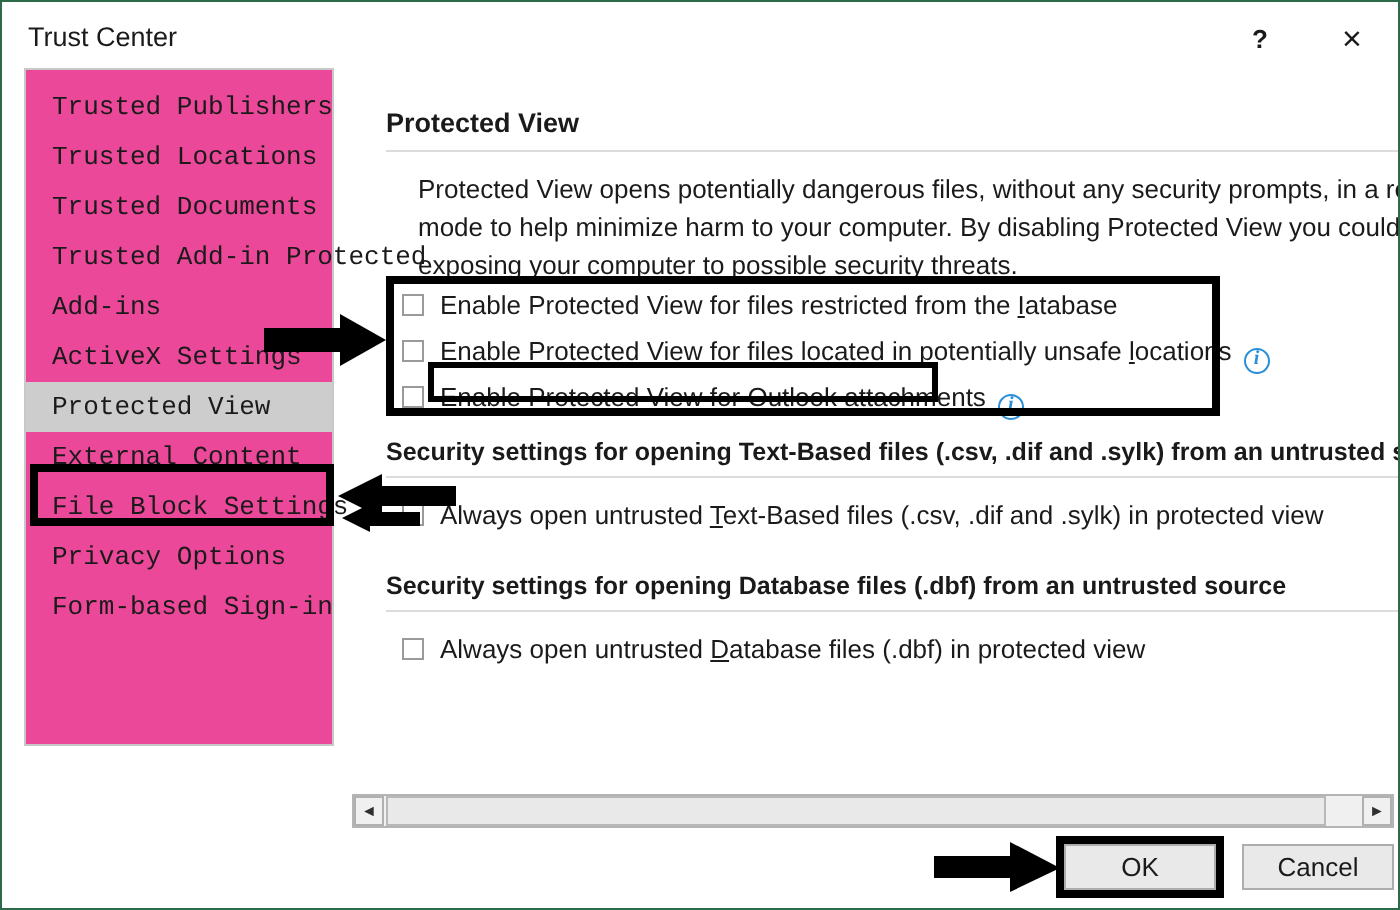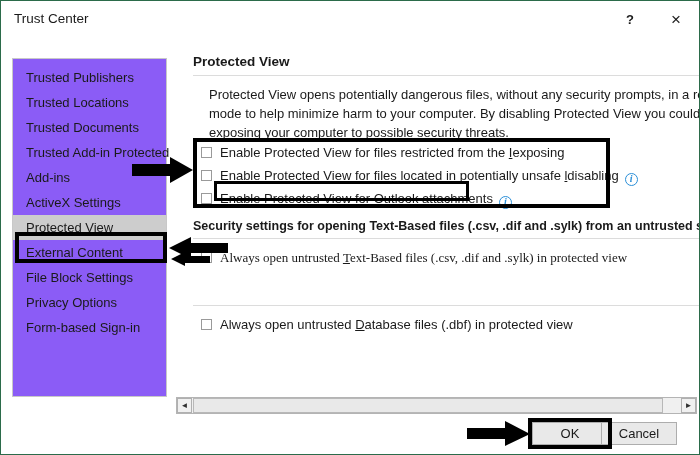--- a/index.html
+++ b/index.html
@@ -51,27 +51,28 @@
     line-height: 26px;
     cursor: default;
   }
   .btn-help { left: 612px; font-weight: bold; font-size: 13px; }
   .btn-close { left: 658px; font-size: 17px; }
 
   
   .sidebar {
     position: absolute;
     left: 11px;
-    top: 57px;
+    top: 33px;
     width: 155px;
     height: 339px;
     box-sizing: border-box;
     border: 1px solid #c8c8c8;
-    background: #8b5cf6;
+    background: #ec4899;
     padding-top: 6px;
+    font-family: Liberation Mono, monospace;
   }
   .side-item {
     position: relative;
     height: 25px;
     line-height: 25px;
     padding-left: 13px;
     font-size: 13px;
     color: #1a1a1a;
     white-space: nowrap;
     cursor: default;
@@ -231,21 +232,21 @@
     border: 1px solid #adadad;
     background: #e9e9e9;
     font-family: "Liberation Sans", sans-serif;
     font-size: 13px;
     color: #1a1a1a;
     text-align: center;
     line-height: 21px;
     cursor: default;
   }
   .btn-ok { left: 531px; }
-  .btn-cancel { left: 600px; }
+  .btn-cancel { left: 620px; }
 </style>
 </head>
 <body>
 
 <div class="window">
 
   <div class="titlebar">
     <div class="title-text">Trust Center</div>
     <div class="titlebar-btn btn-help">?</div>
     <div class="titlebar-btn btn-close">×</div>
@@ -270,37 +271,38 @@
     <div class="pane-title">Protected View</div>
     <div class="rule" style="top:33px;"></div>
 
     <div class="desc">
       <div>Protected View opens potentially dangerous files, without any security prompts, in a restricted</div>
       <div>mode to help minimize harm to your computer. By disabling Protected View you could be</div>
       <div>exposing your computer to possible security threats.</div>
     </div>
 
     <div class="cb-row" style="top:103px;">
-      <span class="cbox"></span><span class="cb-label"><span>Enable Protected View for files restricted from the </span><span class="u">I</span><span>exposing</span></span>
+      <span class="cbox"></span><span class="cb-label"><span>Enable Protected View for files restricted from the </span><span class="u">I</span><span>atabase</span></span>
     </div>
 
     <div class="cb-row" style="top:126px;">
-      <span class="cbox"></span><span class="cb-label"><span>Enable Protected View for files located in potentially unsafe </span><span class="u">l</span><span>disabling</span></span><span class="info-icon">i</span>
+      <span class="cbox"></span><span class="cb-label"><span>Enable Protected View for files located in potentially unsafe </span><span class="u">l</span><span>ocations</span></span><span class="info-icon">i</span>
     </div>
 
     <div class="cb-row" style="top:149px;">
       <span class="cbox"></span><span class="cb-label"><span>Enable Protected View for </span><span class="u">O</span><span>utlook attachments</span></span><span class="info-icon">i</span>
     </div>
 
     <div class="sec-head" style="top:177px;">Security settings for opening Text-Based files (.csv, .dif and .sylk) from an untrusted source</div>
     <div class="rule" style="top:196px;"></div>
-    <div class="cb-row" style="top:208px;font-family:Liberation Serif, serif;">
+    <div class="cb-row" style="top:208px;">
       <span class="cbox"></span><span class="cb-label"><span>Always open untrusted </span><span class="u">T</span><span>ext-Based files (.csv, .dif and .sylk) in protected view</span></span>
     </div>
 
+    <div class="sec-head" style="top:244px;">Security settings for opening Database files (.dbf) from an untrusted source</div>
     <div class="rule" style="top:263px;"></div>
     <div class="cb-row" style="top:275px;">
       <span class="cbox"></span><span class="cb-label"><span>Always open untrusted </span><span class="u">D</span><span>atabase files (.dbf) in protected view</span></span>
     </div>
 
   </div>
 
   <div class="hscroll">
     <div class="sb-arrow sb-left">◄</div>
     <div class="sb-thumb"></div>

